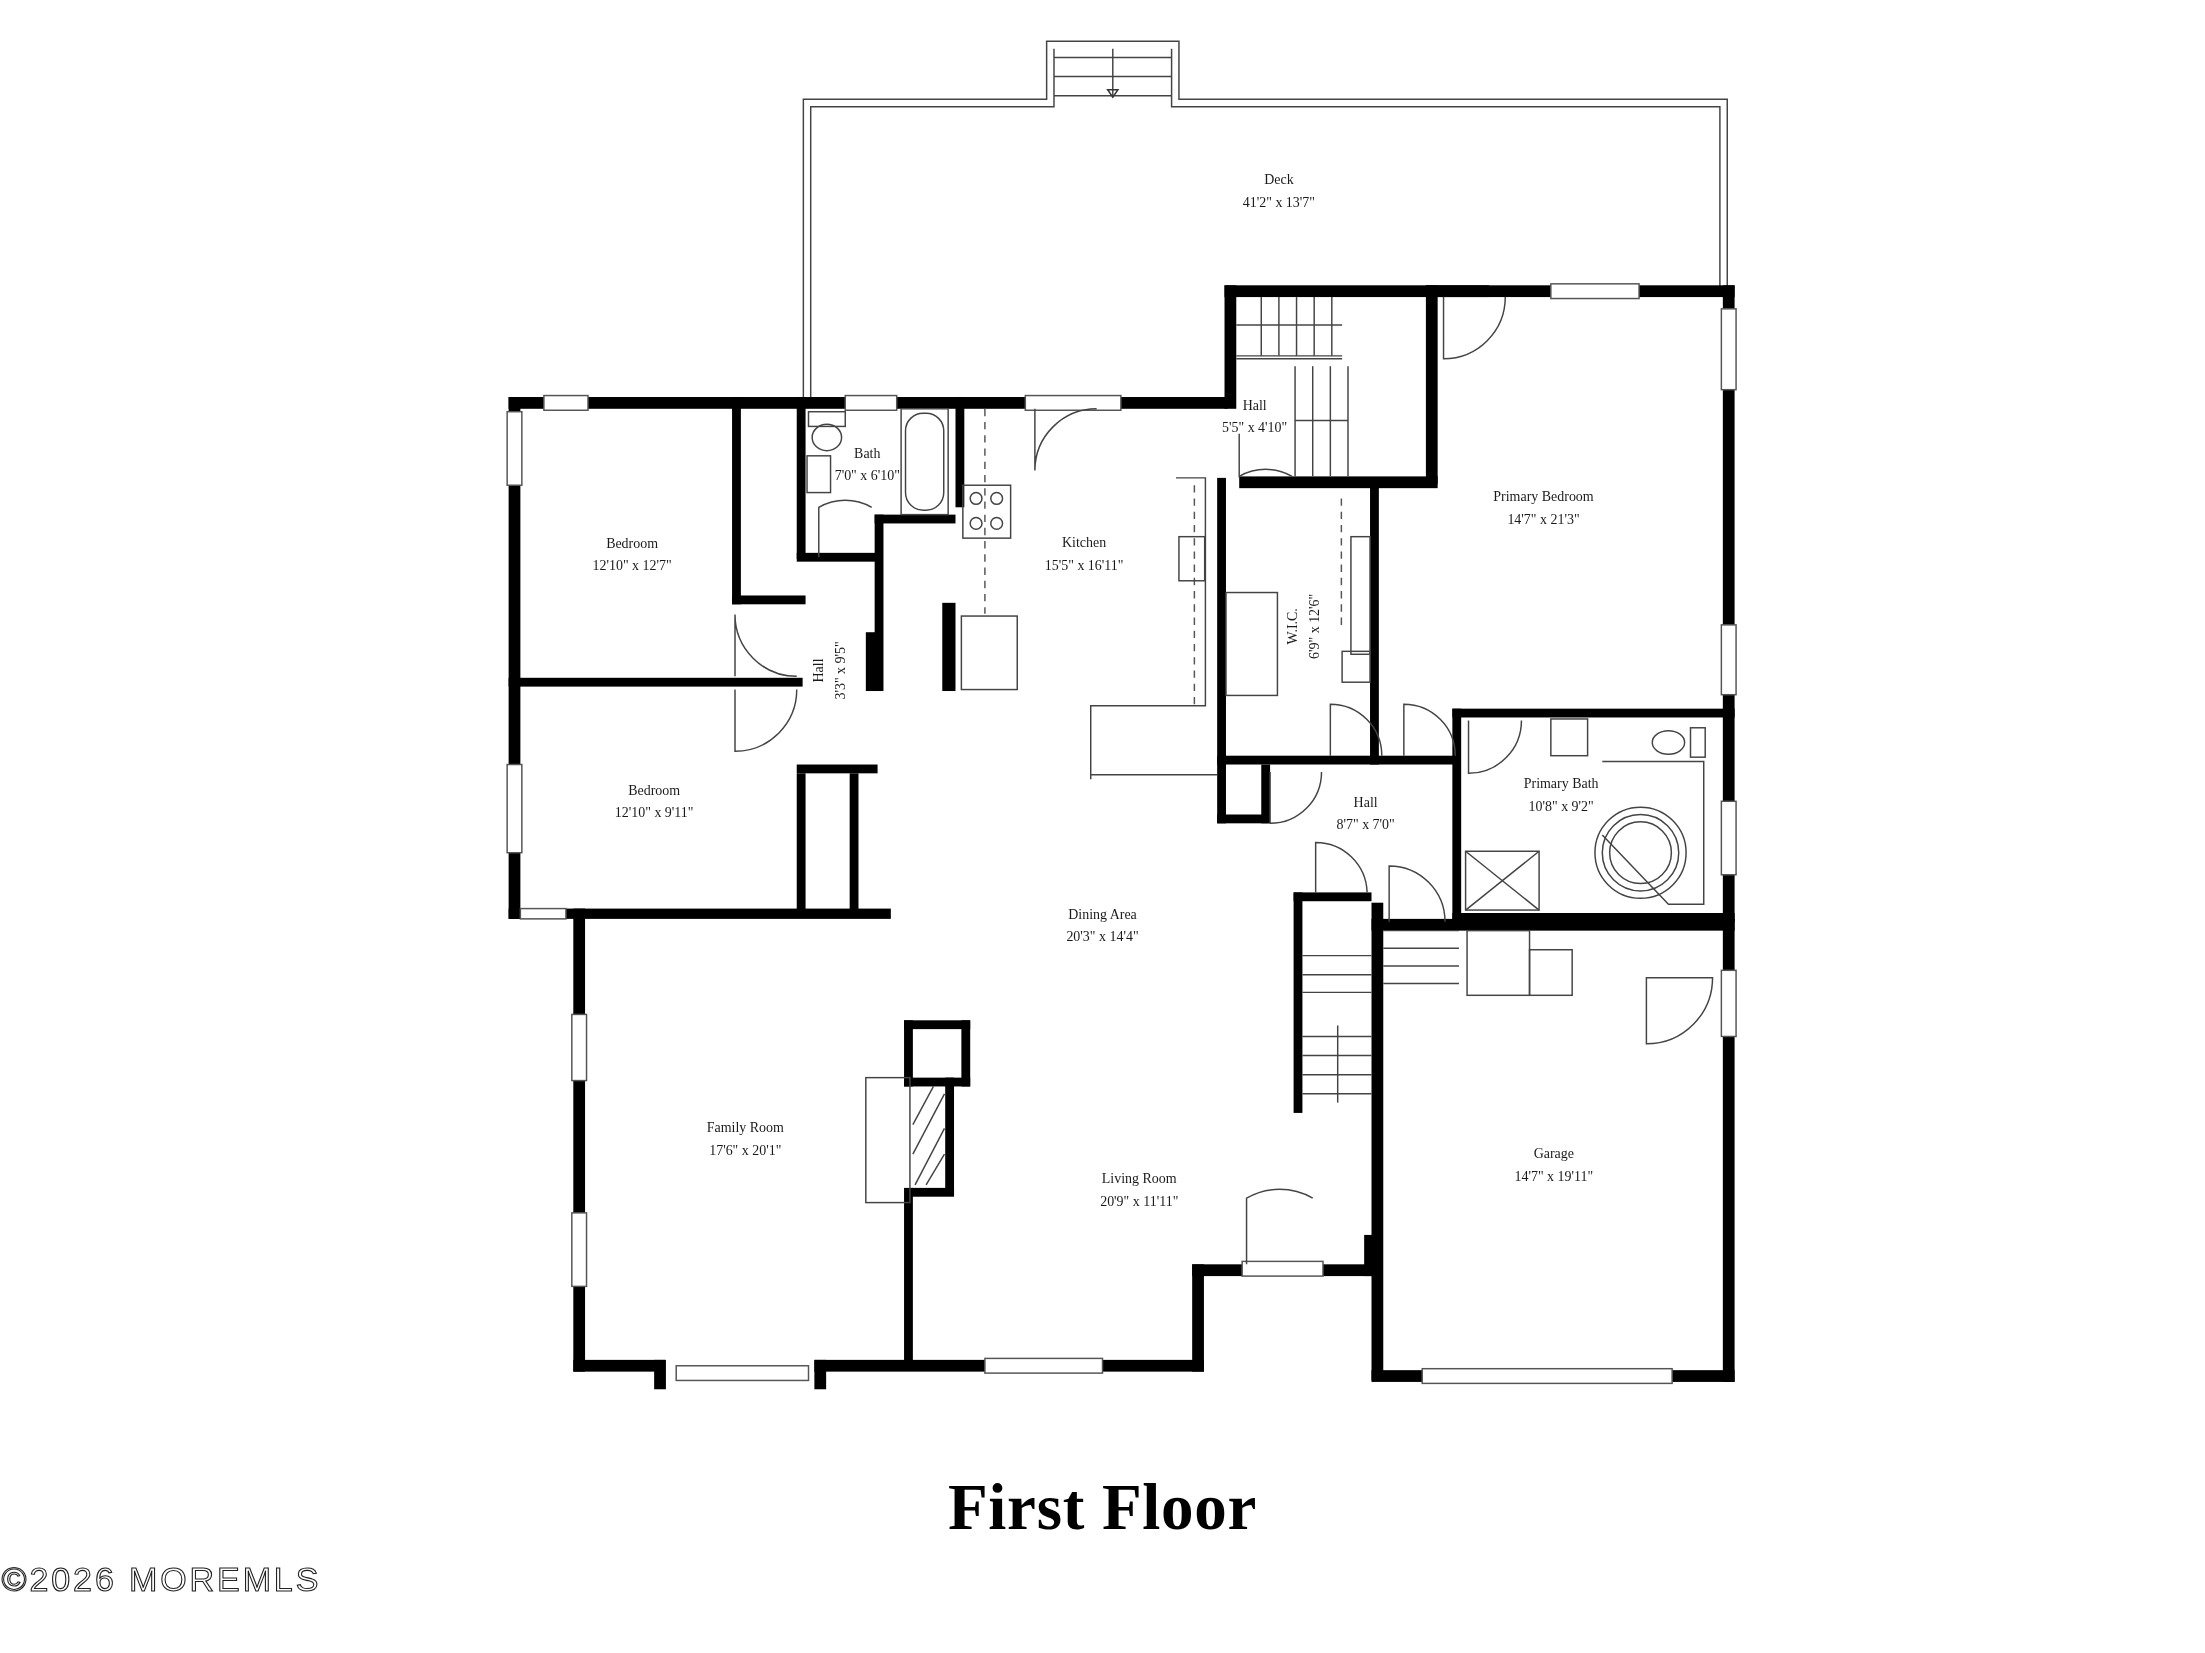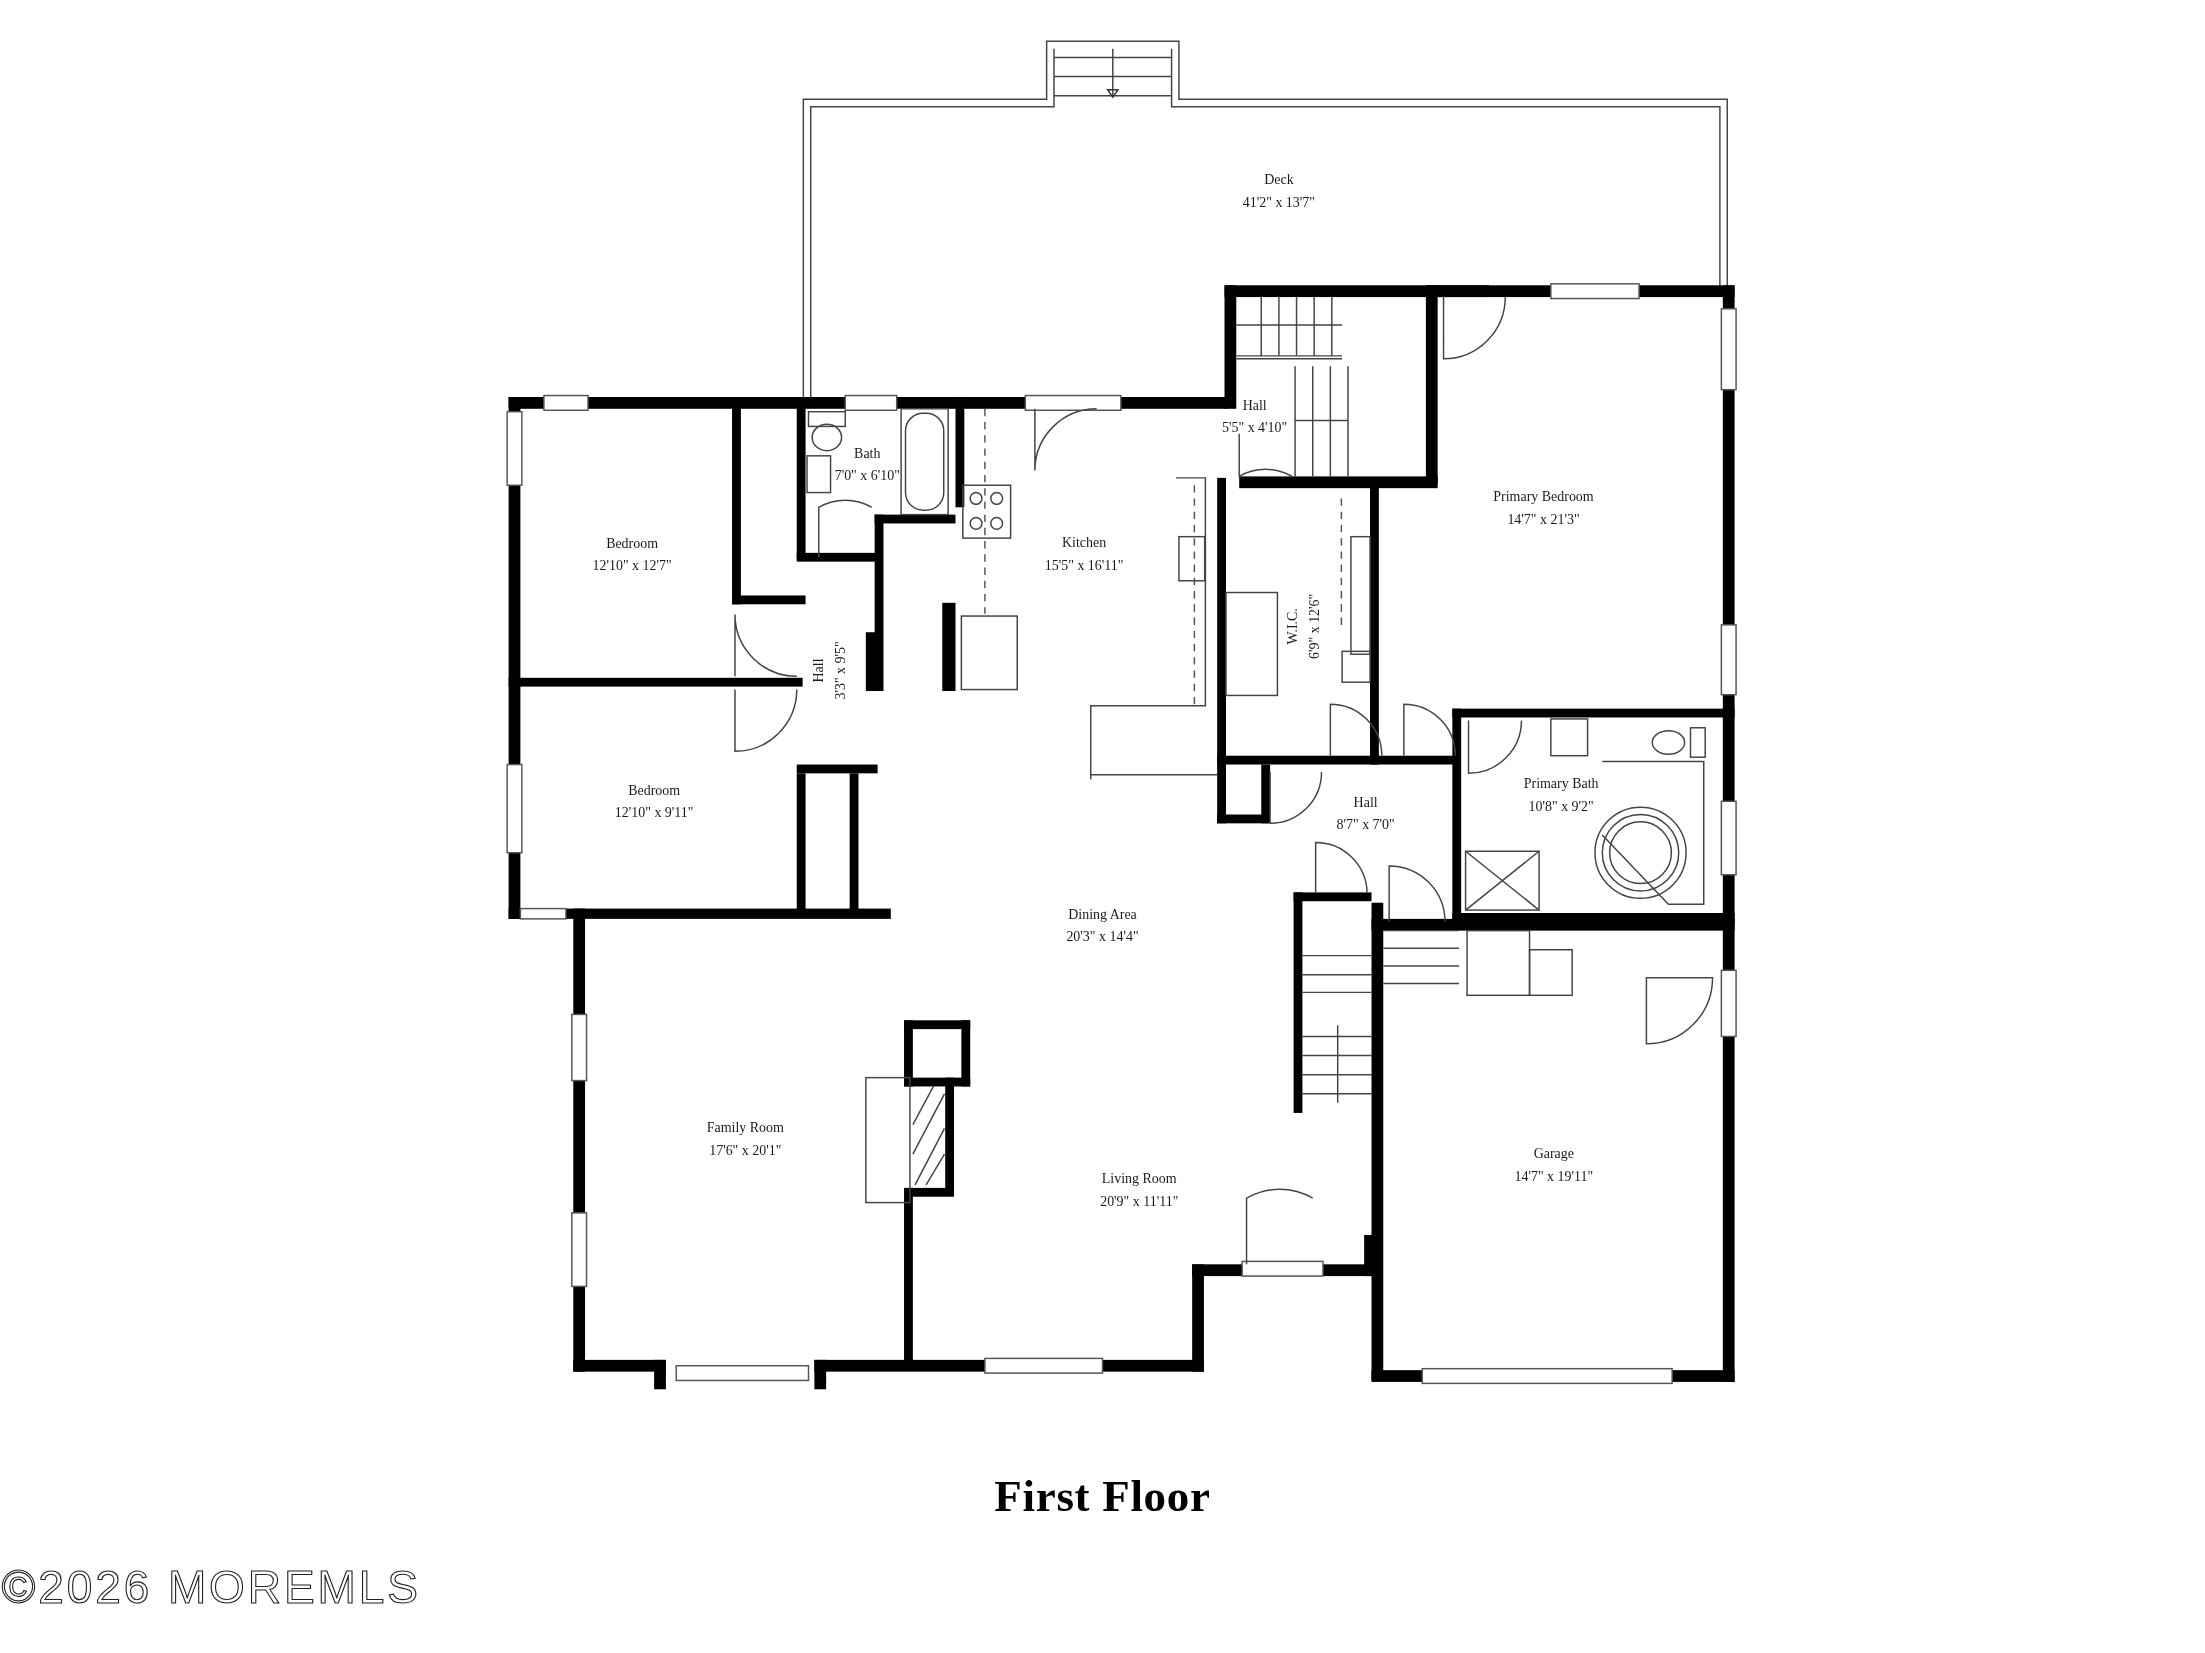--- a/index.html
+++ b/index.html
@@ -3,22 +3,22 @@
 <meta charset="utf-8">
 <style>
   html, body { margin: 0; padding: 0; background: #ffffff; }
   body { width: 2205px; height: 1654px; position: relative; overflow: hidden; font-family: "Liberation Serif", "DejaVu Serif", serif; }
   #plan { position: absolute; left: 0; top: 0; width: 2205px; height: 1654px; }
   .wall { fill: #000; }
   .fine { fill: none; stroke: #444; stroke-width: 2; }
   .dash { fill: none; stroke: #555; stroke-width: 2; stroke-dasharray: 10 8; }
   .win { fill: #fff; stroke: #555; stroke-width: 2; }
   .room-label { font-family: "Liberation Serif", "DejaVu Serif", serif; font-size: 19px; fill: #1a1a1a; text-anchor: middle; }
-  .title { position: absolute; left: 0; width: 2205px; top: 1470px; text-align: center; font-family: "Liberation Serif", "DejaVu Serif", serif; font-weight: bold; font-size: 45px; color: #000; letter-spacing: 0.7px; }
-  .watermark { position: absolute; left: 1.5px; top: 1560px; font-family: "Liberation Sans", "DejaVu Sans", sans-serif; font-weight: 100; font-size: 46px; color: transparent; -webkit-text-stroke: 1.1px #222; letter-spacing: 2.9px; }
+  .title { position: absolute; left: 0; width: 2205px; top: 1470px; text-align: center; font-family: "Liberation Serif", "DejaVu Serif", serif; font-weight: bold; font-size: 65px; color: #000; letter-spacing: 0.7px; }
+  .watermark { position: absolute; left: 1.5px; top: 1560px; font-family: "Liberation Sans", "DejaVu Sans", sans-serif; font-weight: 100; font-size: 34px; color: transparent; -webkit-text-stroke: 1.1px #222; letter-spacing: 2.9px; }
 </style>
 </head>
 <body>
 
 <svg id="plan" viewBox="0 0 3000 2250" xmlns="http://www.w3.org/2000/svg">
 
   <g>
     <polyline class="fine" points="1093,540 1093,135 1424,135 1424,56 1604,56 1604,135 2350,135 2350,390"></polyline>
     <polyline class="fine" points="1103,540 1103,145 1434,145 1434,66"></polyline>
     <polyline class="fine" points="1594,66 1594,145 2340,145 2340,390"></polyline>

